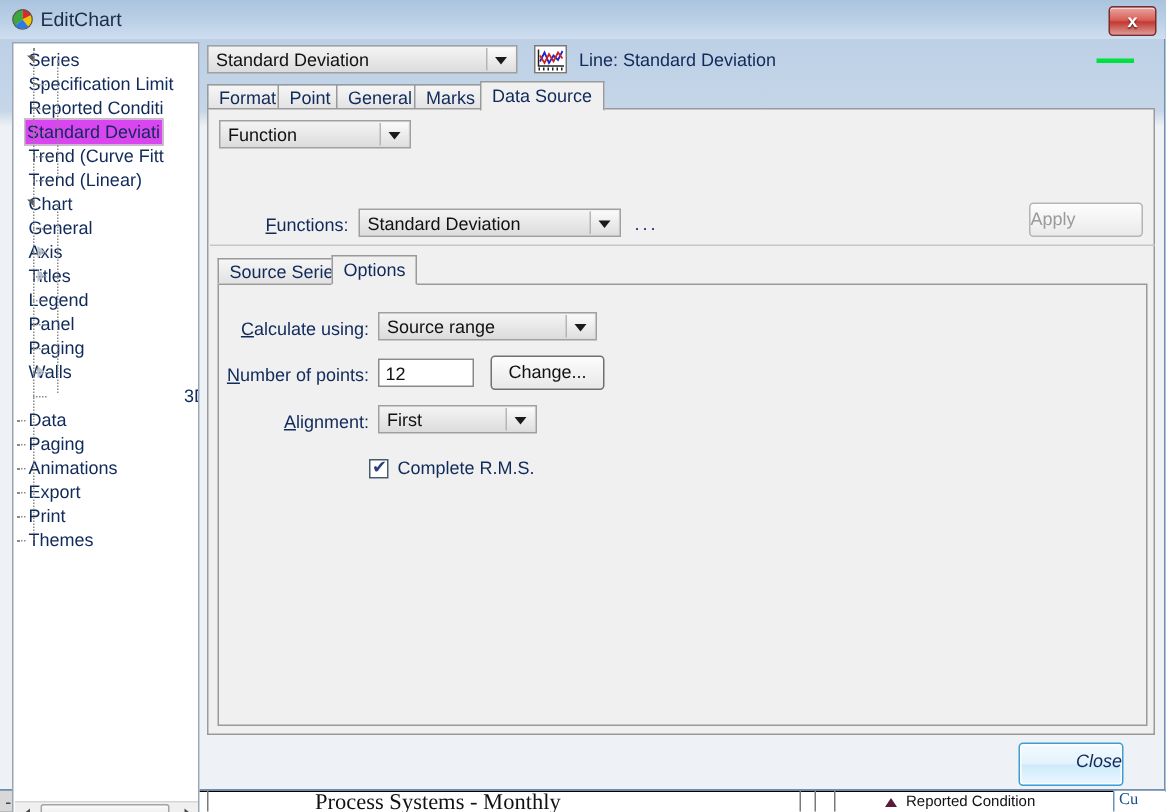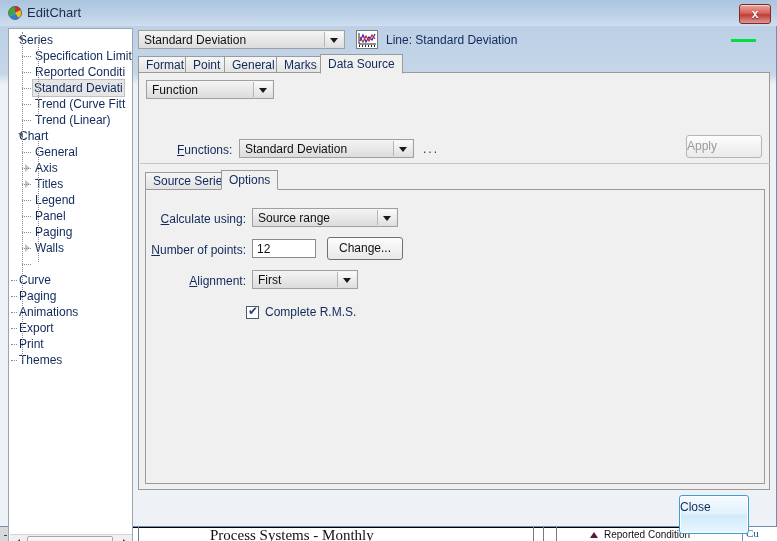--- a/index.html
+++ b/index.html
@@ -181,23 +181,23 @@
     white-space: nowrap;
     font-size: 12px;
     color: #102a5a;
     cursor: pointer;
   }
   .tree-item .label {
     display: inline-block;
     padding: 0 2px;
   }
   .tree-item.level0 { padding-left: 8px; }
-  .tree-item.level1 { padding-left: 24px; }
+  .tree-item.level1 { padding-left: 8px; }
   .tree-item.selected > .label {
-    background: #e5e5e5;
+    background: #d946ef;
     border: 1px solid #c0c0c0;
     margin: -1px 0 0 -1px;
     padding: 0 1px;
   }
   .expander-open {
     position: absolute;
     left: 9px; top: 5px;
     width: 0; height: 0;
     border-left: 5px solid transparent;
     border-top: 5px solid #5a5a5a;
@@ -527,31 +527,32 @@
     left: 19px; top: 0px;
     font-size: 12px;
     color: #102a5a;
     white-space: nowrap;
   }
 
   
   #dlg-close-button {
     position: absolute;
     left: 679px; top: 495px;
-    width: 70px; height: 39px;
+    width: 70px; height: 29px;
     background: linear-gradient(to bottom, #f4fbff 0%, #e2f2fc 48%, #cfeafa 52%, #eaf7fe 100%);
     border: 1px solid #3c9fd4;
     border-radius: 3px;
     box-sizing: border-box;
-    text-align: left;
+    text-align: right;
     line-height: 22px;
     font-size: 12px;
     color: #102a5a;
     cursor: pointer;
     box-shadow: 0 0 0 1px #ffffff inset;
+    font-style: italic;
   }
 </style>
 </head>
 <body>
 
 <div id="app-background">
   <div id="bg-chart-strip"></div>
   <div id="bg-left-plot">
     <div class="dash"></div>
     <div class="tri1"></div>
@@ -596,21 +597,21 @@
         <div class="tree-item level1" style="position: absolute; left: 0px; top: 83px; width: 100%;"><span class="dotline-h" style="left: 13px;"></span><span class="label">Trend (Linear)</span></div>
         <div class="tree-item level0" style="position: absolute; left: 0px; top: 99px; width: 100%;"><span class="expander-open"></span><span class="label">Chart</span></div>
         <div class="tree-item level1" style="position: absolute; left: 0px; top: 115px; width: 100%;"><span class="dotline-h" style="left: 13px;"></span><span class="label">General</span></div>
         <div class="tree-item level1" style="position: absolute; left: 0px; top: 131px; width: 100%;"><span class="expander-closed"></span><span class="dotline-h" style="left: 13px;"></span><span class="label">Axis</span></div>
         <div class="tree-item level1" style="position: absolute; left: 0px; top: 147px; width: 100%;"><span class="expander-closed"></span><span class="dotline-h" style="left: 13px;"></span><span class="label">Titles</span></div>
         <div class="tree-item level1" style="position: absolute; left: 0px; top: 163px; width: 100%;"><span class="dotline-h" style="left: 13px;"></span><span class="label">Legend</span></div>
         <div class="tree-item level1" style="position: absolute; left: 0px; top: 179px; width: 100%;"><span class="dotline-h" style="left: 13px;"></span><span class="label">Panel</span></div>
         <div class="tree-item level1" style="position: absolute; left: 0px; top: 195px; width: 100%;"><span class="dotline-h" style="left: 13px;"></span><span class="label">Paging</span></div>
         <div class="tree-item level1" style="position: absolute; left: 0px; top: 211px; width: 100%;"><span class="expander-closed"></span><span class="dotline-h" style="left: 13px;"></span><span class="label">Walls</span></div>
         <div class="tree-item level1" style="position: absolute; left: 0px; top: 227px; width: 100%; text-align: right;"><span class="dotline-h" style="left: 13px;"></span><span class="label">3D</span></div>
-        <div class="tree-item level0" style="position: absolute; left: 0px; top: 243px; width: 100%;"><span class="dotline-h" style="left: 2px; width: 6px;"></span><span class="label">Curve</span></div>
+        <div class="tree-item level0" style="position: absolute; left: 0px; top: 243px; width: 100%;"><span class="dotline-h" style="left: 2px; width: 6px;"></span><span class="label">Data</span></div>
         <div class="tree-item level0" style="position: absolute; left: 0px; top: 259px; width: 100%;"><span class="dotline-h" style="left: 2px; width: 6px;"></span><span class="label">Paging</span></div>
         <div class="tree-item level0" style="position: absolute; left: 0px; top: 275px; width: 100%;"><span class="dotline-h" style="left: 2px; width: 6px;"></span><span class="label">Animations</span></div>
         <div class="tree-item level0" style="position: absolute; left: 0px; top: 291px; width: 100%;"><span class="dotline-h" style="left: 2px; width: 6px;"></span><span class="label">Export</span></div>
         <div class="tree-item level0" style="position: absolute; left: 0px; top: 307px; width: 100%;"><span class="dotline-h" style="left: 2px; width: 6px;"></span><span class="label">Print</span></div>
         <div class="tree-item level0" style="position: absolute; left: 0px; top: 323px; width: 100%;"><span class="dotline-h" style="left: 2px; width: 6px;"></span><span class="label">Themes</span></div>
         <span class="dotline-v" style="left: 13px; top: 3px; height: 328px;"></span>
         <span class="dotline-v" style="left: 29px; top: 11px; height: 78px;"></span>
         <span class="dotline-v" style="left: 29px; top: 107px; height: 126px;"></span>
       </div>
     <div id="tree-scroll">

